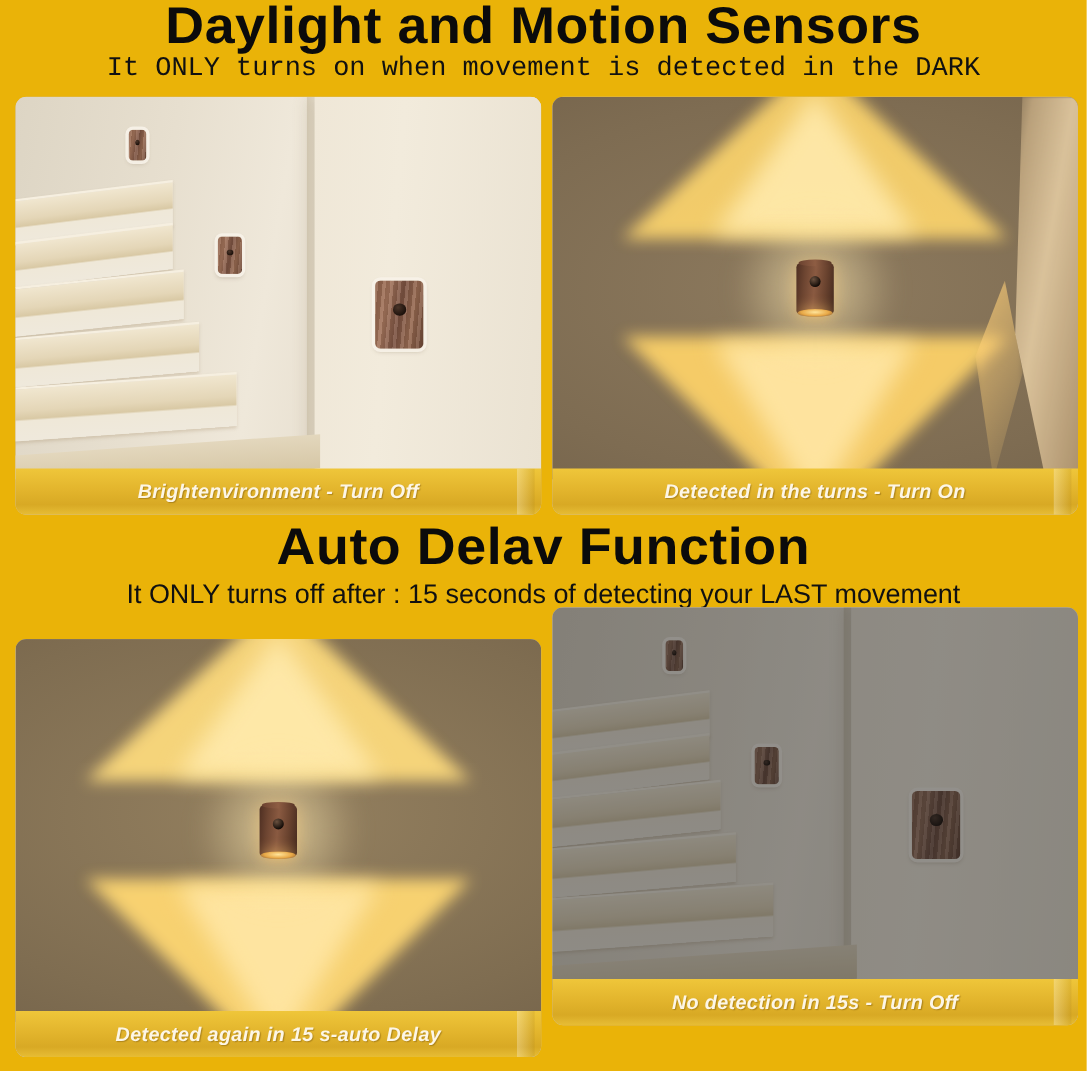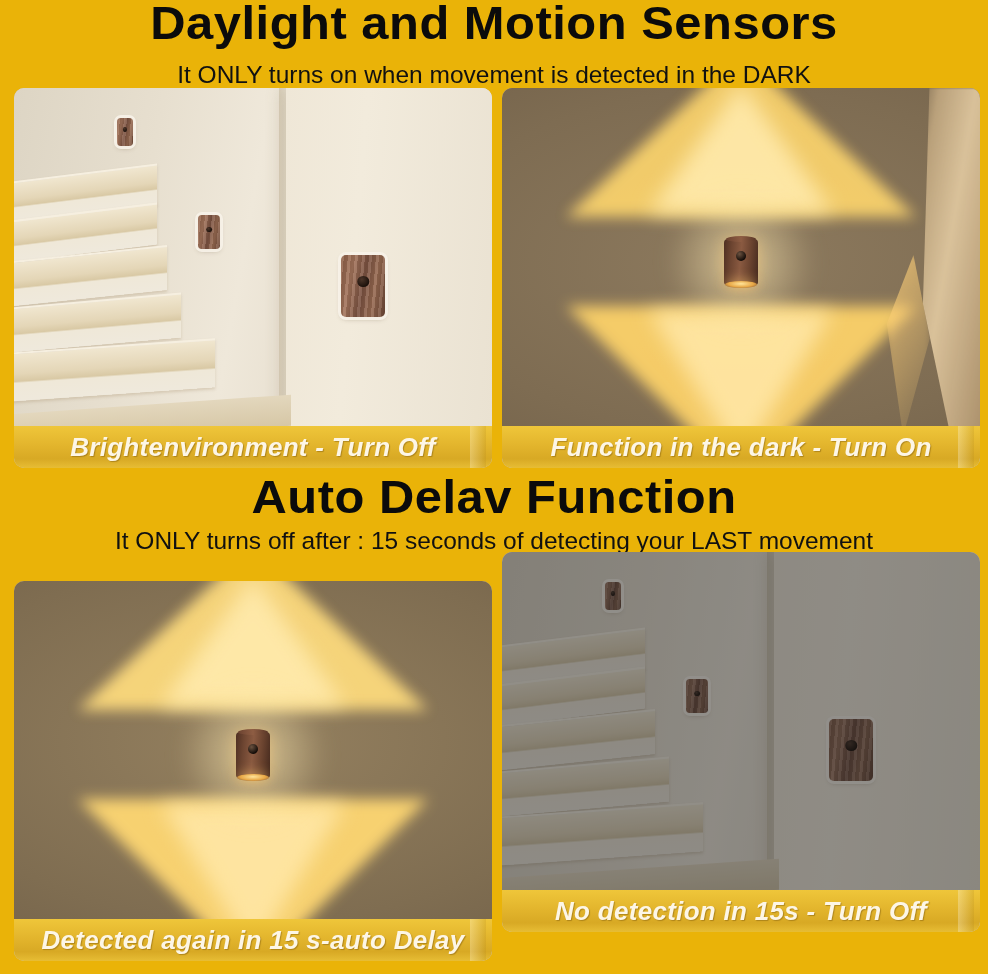--- a/index.html
+++ b/index.html
@@ -26,21 +26,21 @@
   }
   .subhead {
     font-family: "Liberation Sans", sans-serif;
     font-weight: 400;
     font-size: 24.5px;
     line-height: 30px;
     color: #111111;
     white-space: nowrap;
   }
   .head-1 { position: absolute; top: -2px; left: 0; }
-  .head-1 .subhead { margin-top: 12px; }
+  .head-1 .subhead { margin-top: 0; font-family: Liberation Mono, monospace; }
   .head-2 { position: absolute; top: 472px; left: 0; }
   .head-2 .subhead { margin-top: 4px; }
 
   
   .card {
     position: absolute;
     width: 478px;
     height: 380px;
     border-radius: 10px;
     overflow: hidden;
@@ -220,21 +220,21 @@
     content: "";
     position: absolute; right: 6px; top: 0; bottom: 0; width: 16px;
     background: linear-gradient(90deg, rgba(255,255,255,.28), rgba(160,120,20,.18));
     pointer-events: none;
   }
   .caption-text {
     position: relative;
     font-family: "Liberation Sans", sans-serif;
     font-style: italic;
     font-weight: 700;
-    font-size: 26px;
+    font-size: 18px;
     letter-spacing: .3px;
     color: #fdf6e6;
     text-shadow: 1px 1px 1px rgba(120,85,10,.45);
     white-space: nowrap;
     z-index: 2;
   }
 </style>
 </head>
 <body>
 
@@ -283,21 +283,21 @@
         <div class="lamp-on">
           <div class="cap-top"></div>
           <div class="eye-on"></div>
           <div class="cap-bot"></div>
         </div>
         <div class="curtain"></div>
         <div class="curtain-edge"></div>
       </div>
     </div>
     <div class="caption">
-      <span class="caption-text">Function in the dark - Turn On</span>
+      <span class="caption-text">Detected in the turns - Turn On</span>
     </div>
   </div>
 
   <div class="section-head head-2">
     <div class="headline">Auto Delav Function</div>
     <div class="subhead">It ONLY turns off after : 15 seconds of detecting your LAST movement</div>
   </div>
 
   <div class="card bl">
     <div class="photo">

